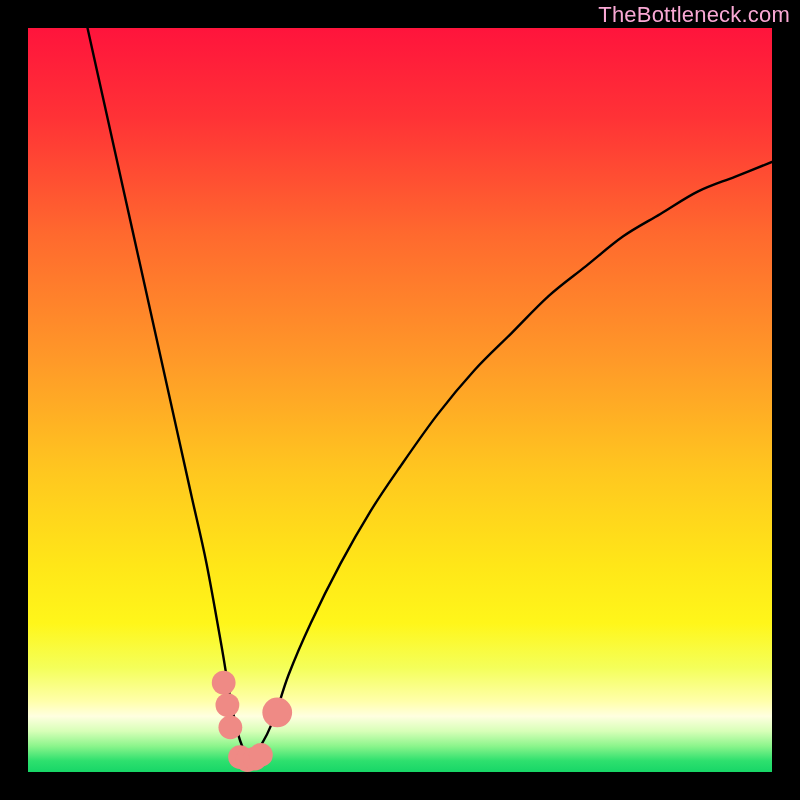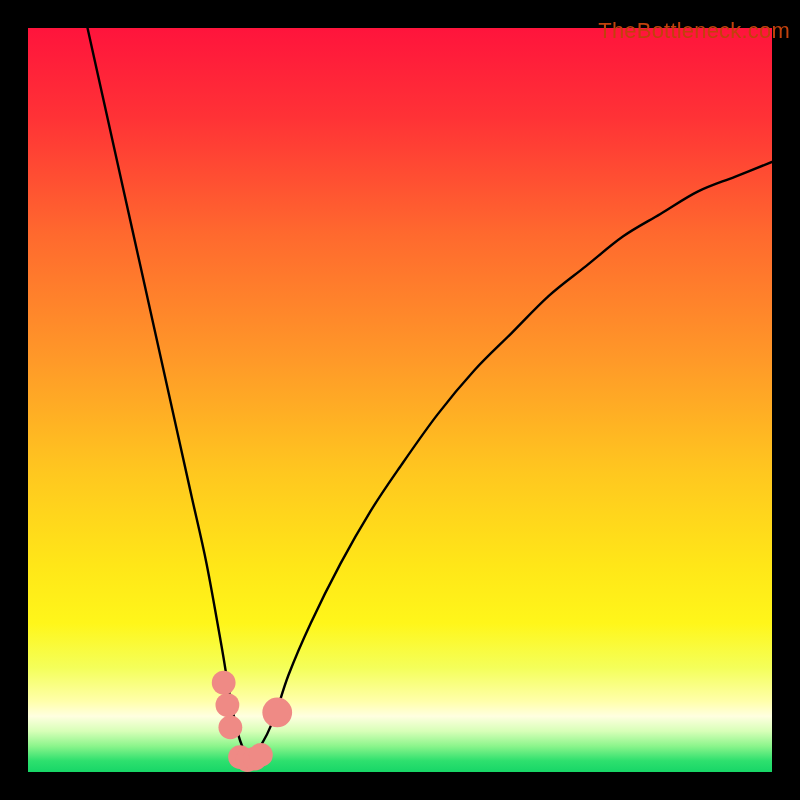--- a/index.html
+++ b/index.html
@@ -13,23 +13,23 @@
   }
   .frame {
     position: absolute;
     top: 0; left: 0;
     width: 800px;
     height: 800px;
     background: #000;
   }
   .watermark {
     position: absolute;
-    top: 18px;
+    top: 2px;
     right: 10px;
-    color: #c2410c;
+    color: #f9a8d4;
     font-size: 22px;
     font-weight: 500;
     letter-spacing: 0.2px;
     z-index: 10;
   }
   svg.plot {
     position: absolute;
     top: 28px;
     left: 28px;
     width: 744px;

